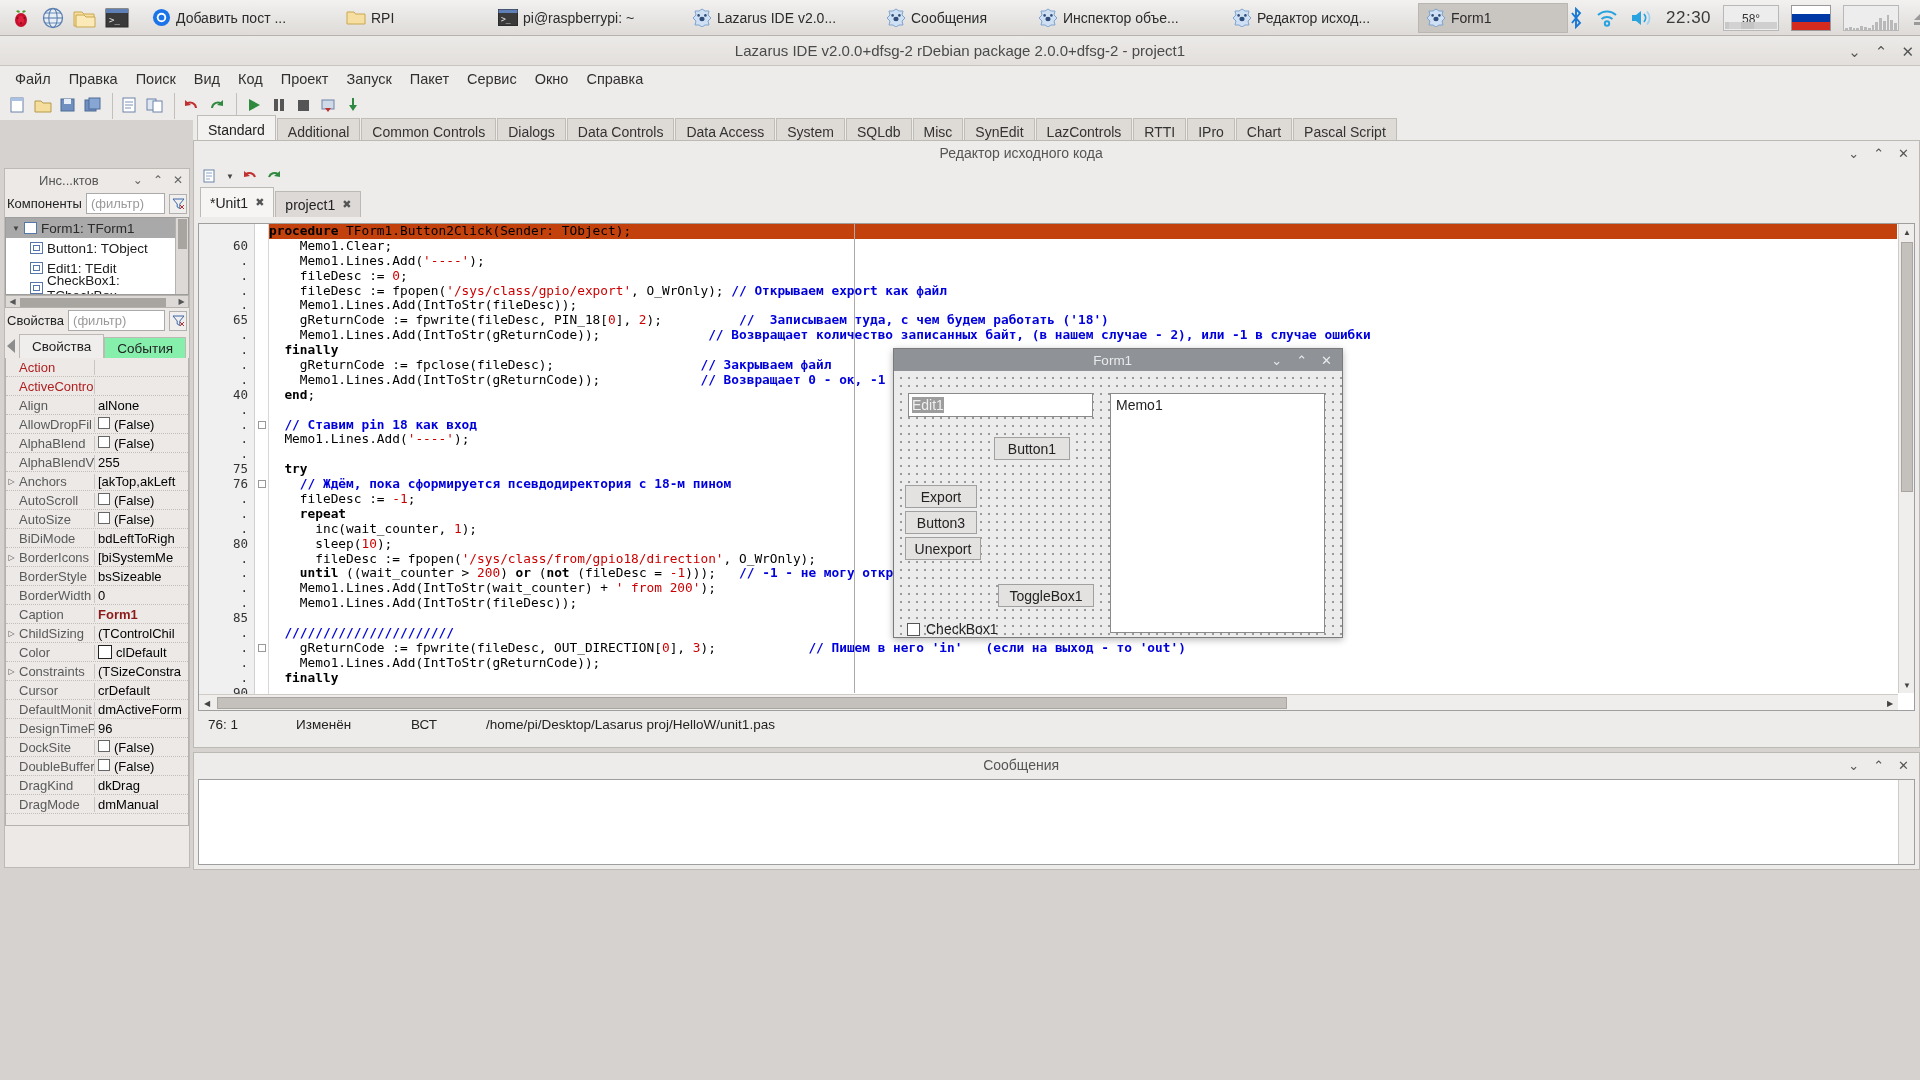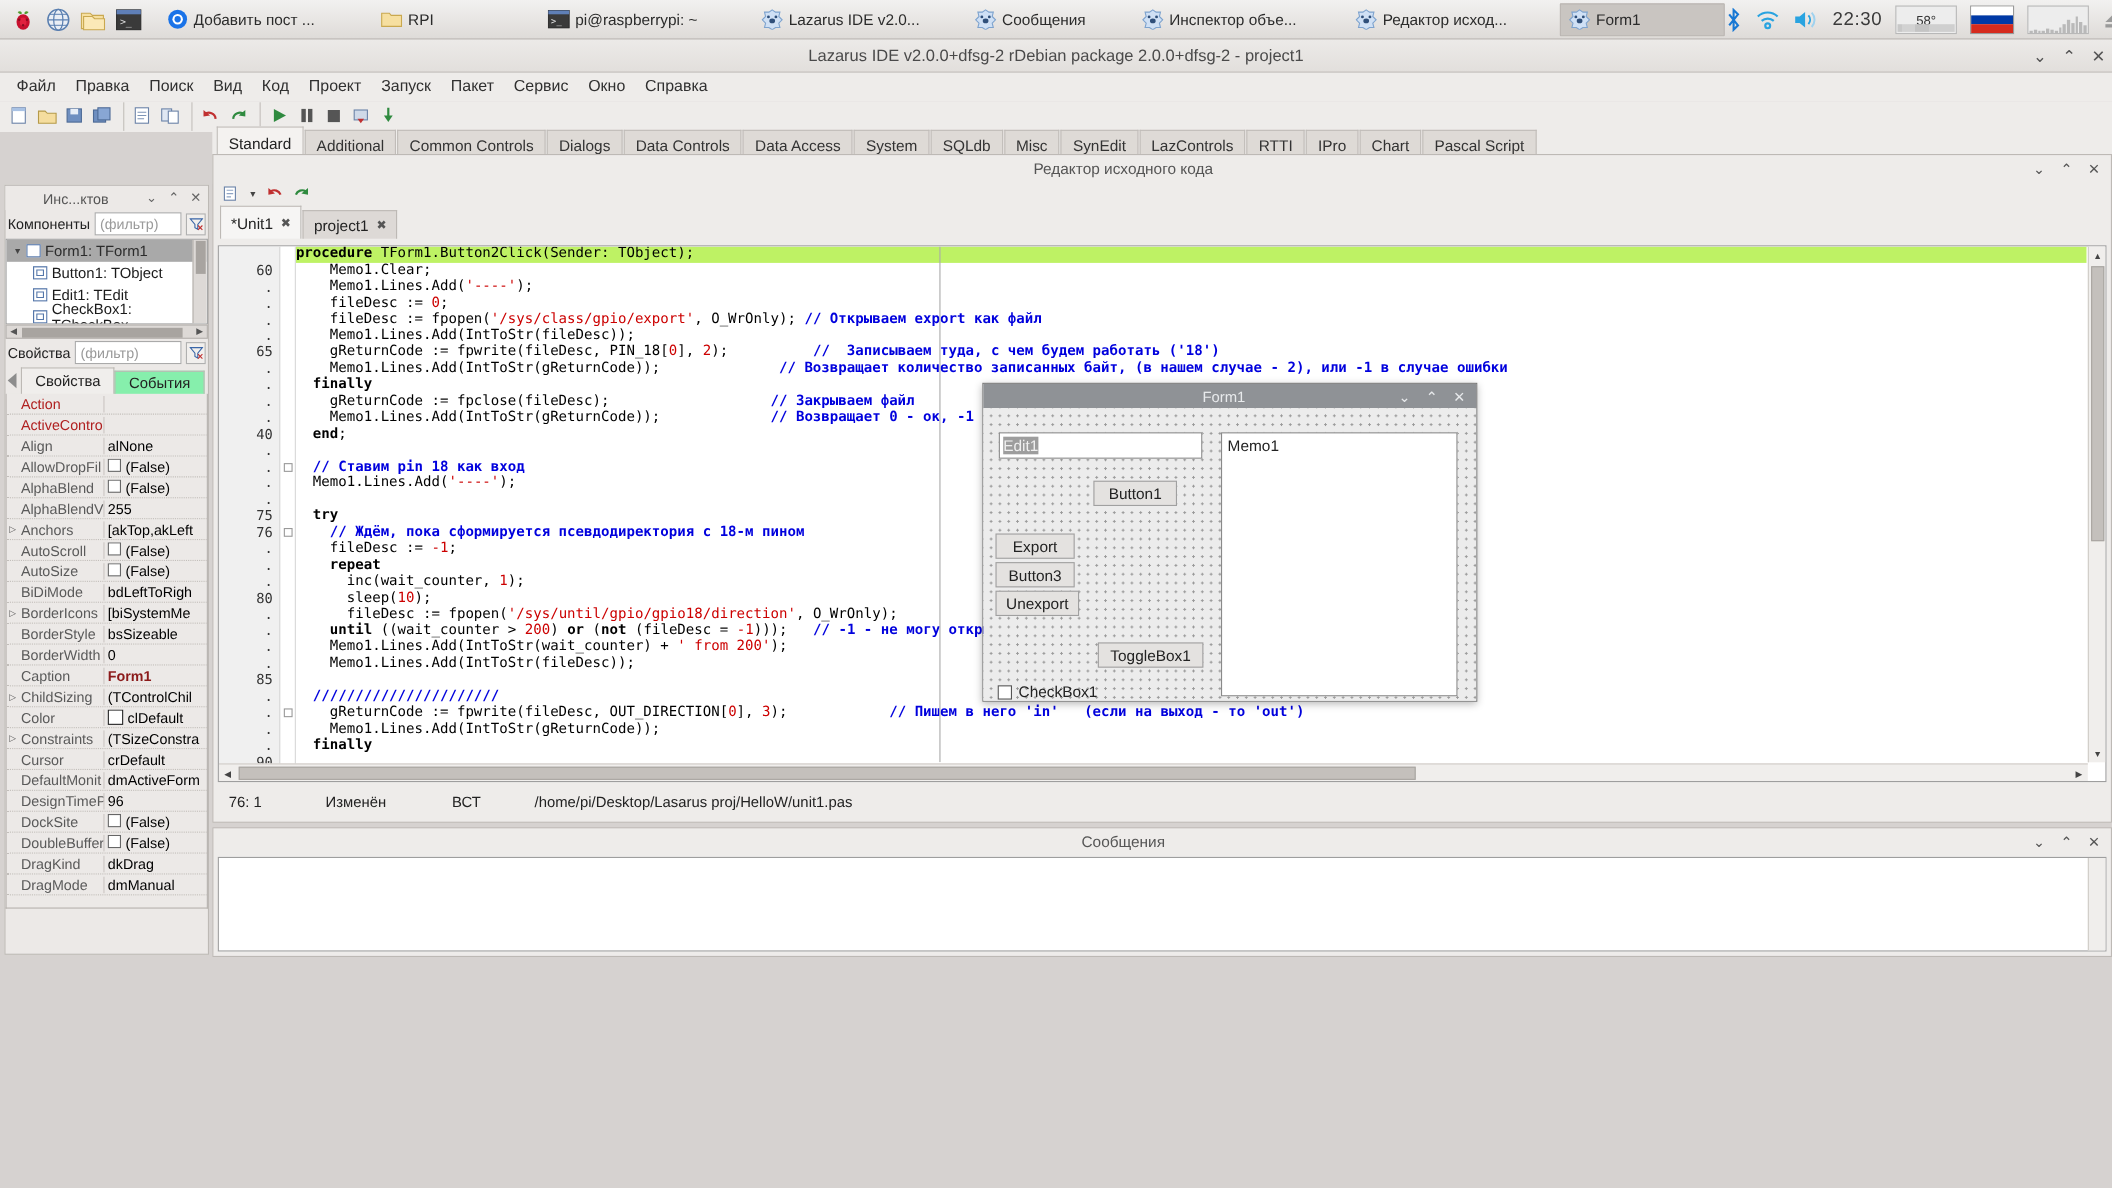--- a/index.html
+++ b/index.html
@@ -136,39 +136,39 @@
   .gutter { position:absolute; left:0; top:0; bottom:0; width: 56px; background:#f0f0f0;
             border-right: 1px solid #d0d0d0; }
   .gutter .gl { height: 14.9px; font-size: 12.5px; color:#333; text-align:right;
                 padding-right: 6px; font-family:"DejaVu Sans Mono", monospace; line-height:14.9px;}
   .foldcol { position:absolute; left: 56px; top:0; bottom:0; width: 14px; background:#fff;
              border-right: 1px solid #d8d8d8;}
   .foldmark { position:absolute; left:3px; width:8px; height:8px; border:1px solid #999; background:#fff;}
   .codearea { position:absolute; left: 70px; top:0; right: 17px; bottom: 17px; overflow:hidden;
               font-family:"DejaVu Sans Mono", monospace; font-size: 12.8px; }
   .cline { height: 14.9px; line-height: 14.9px; white-space: pre; }
-  .cline.hl { background:#bef264; }
+  .cline.hl { background:#c2410c; }
   .kw { color:#000; font-weight:bold; }
   .id { color:#000; }
   .str { color:#cc0000; }
   .num { color:#cc0000; }
   .cm { color:#0000dd; font-weight:bold; }
   .guideline { position:absolute; top:0; bottom:0; width:1px; background:#aaa; }
   .se-vscroll { position:absolute; right:0; top:0; bottom:17px; width: 16px; background:#f0eeec;
                 border-left:1px solid #cfcbc7; }
   .se-vscroll .thumb { position:absolute; left:2px; width:12px; background:#c4c0bc; border:1px solid #a9a5a1;}
   .se-vscroll .arrow { position:absolute; left:0; width:16px; height:16px; font-size:8px; color:#444;
                        display:flex;align-items:center;justify-content:center;}
   .se-hscroll { position:absolute; left:0; right:16px; bottom:0; height: 16px; background:#f0eeec;
                 border-top:1px solid #cfcbc7; }
   .se-hscroll .thumb { position:absolute; top:2px; height:12px; background:#c4c0bc; border:1px solid #a9a5a1;}
   .se-hscroll .arrow { position:absolute; top:0; width:16px; height:16px; font-size:8px; color:#444;
                        display:flex;align-items:center;justify-content:center;}
   .se-status { position:absolute; left:4px; right:4px; bottom: 6px; height: 24px;
-               display:flex; align-items:center; font-size: 13.5px; color:#222; gap: 0; }
+               display:flex; font-size: 13.5px; color:#222; gap: 0; }
   .se-status .cell { padding: 0 10px; }
 
   
   #msgs { position: absolute; left: 193px; top: 752px; width: 1727px; height: 118px;
           background:#eeecea; border:1px solid #bdb9b5; }
   .mg-title { height: 24px; display:flex; align-items:center; position:relative; font-size:14px; color:#555;}
   .mg-title .t { flex:1; text-align:center; }
   .mg-body { position:absolute; left:4px; right:4px; top:26px; bottom:4px; background:#fff; border:1px solid #9e9e9e;}
   .mg-vscroll { position:absolute; right:0; top:0; bottom:0; width:16px; background:#f0eeec; border-left:1px solid #cfcbc7;}
 
@@ -873,21 +873,21 @@
           <div class="cline"><span class="id"></span></div>
           <div class="cline"><span class="cm">  // Ставим pin 18 как вход</span></div>
           <div class="cline"><span class="id">  Memo1.Lines.Add(</span><span class="str">'----'</span><span class="id">);</span></div>
           <div class="cline"><span class="id"></span></div>
           <div class="cline"><span class="kw">  try</span></div>
           <div class="cline"><span class="cm">    // Ждём, пока сформируется псевдодиректория с 18-м пином</span></div>
           <div class="cline"><span class="id">    fileDesc := </span><span class="num">-1</span><span class="id">;</span></div>
           <div class="cline"><span class="kw">    repeat</span></div>
           <div class="cline"><span class="id">      inc(wait_counter, </span><span class="num">1</span><span class="id">);</span></div>
           <div class="cline"><span class="id">      sleep(</span><span class="num">10</span><span class="id">);</span></div>
-          <div class="cline"><span class="id">      fileDesc := fpopen(</span><span class="str">'/sys/until/gpio/gpio18/direction'</span><span class="id">, O_WrOnly);</span></div>
+          <div class="cline"><span class="id">      fileDesc := fpopen(</span><span class="str">'/sys/class/from/gpio18/direction'</span><span class="id">, O_WrOnly);</span></div>
           <div class="cline"><span class="kw">    until</span><span class="id"> ((wait_counter &gt; </span><span class="num">200</span><span class="id">) </span><span class="kw">or</span><span class="id"> (</span><span class="kw">not</span><span class="id"> (fileDesc = </span><span class="num">-1</span><span class="id">))); </span><span class="cm">  // -1 - не могу открыть. Ну ждём 10 мс</span></div>
           <div class="cline"><span class="id">    Memo1.Lines.Add(IntToStr(wait_counter) + </span><span class="str">' from 200'</span><span class="id">);</span></div>
           <div class="cline"><span class="id">    Memo1.Lines.Add(IntToStr(fileDesc));</span></div>
           <div class="cline"><span class="id"></span></div>
           <div class="cline"><span class="cm">  //////////////////////</span></div>
           <div class="cline"><span class="id">    gReturnCode := fpwrite(fileDesc, OUT_DIRECTION[</span><span class="num">0</span><span class="id">], </span><span class="num">3</span><span class="id">);            </span><span class="cm">// Пишем в него 'in'   (если на выход - то 'out')</span></div>
           <div class="cline"><span class="id">    Memo1.Lines.Add(IntToStr(gReturnCode));</span></div>
           <div class="cline"><span class="kw">  finally</span></div>
         </div>
       <div class="se-vscroll">

